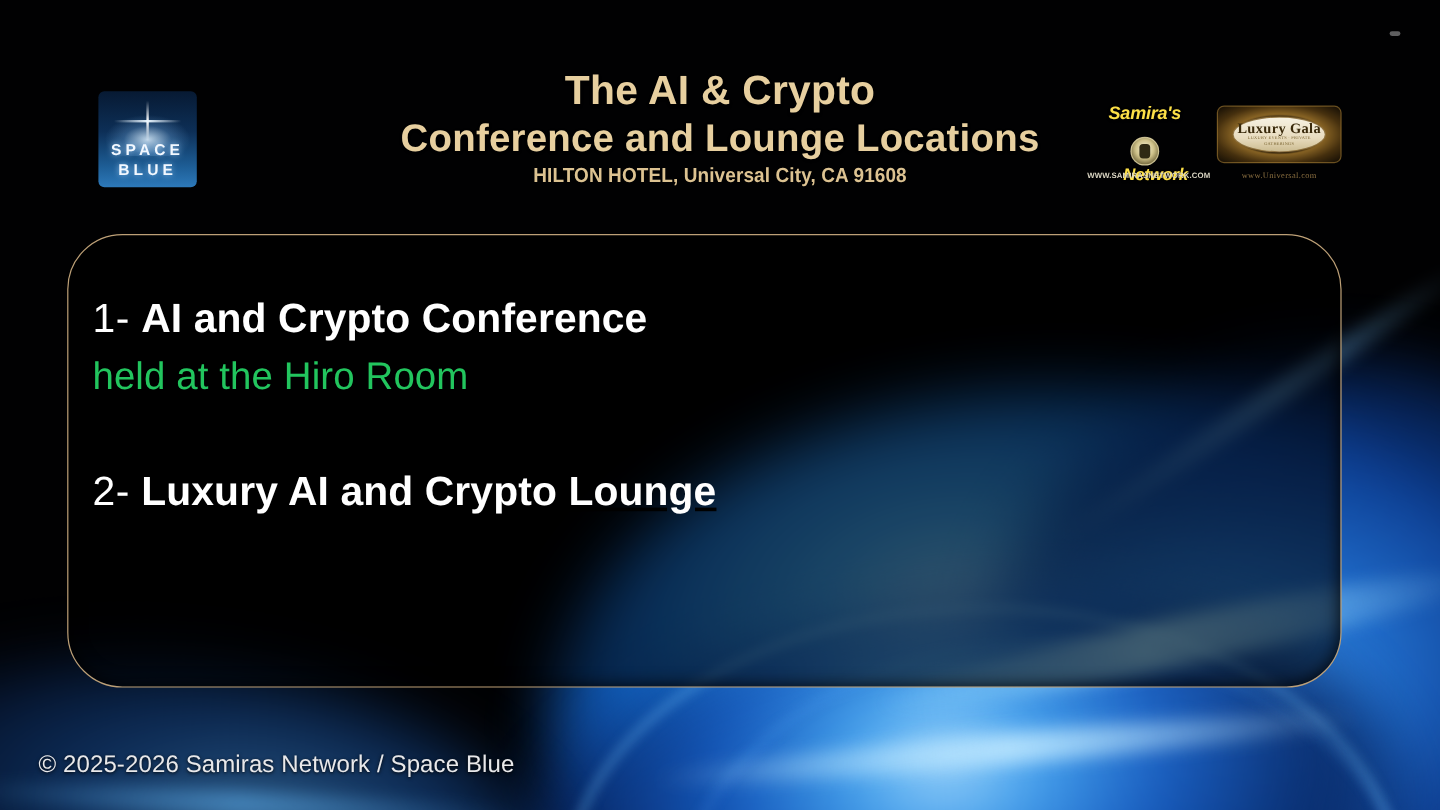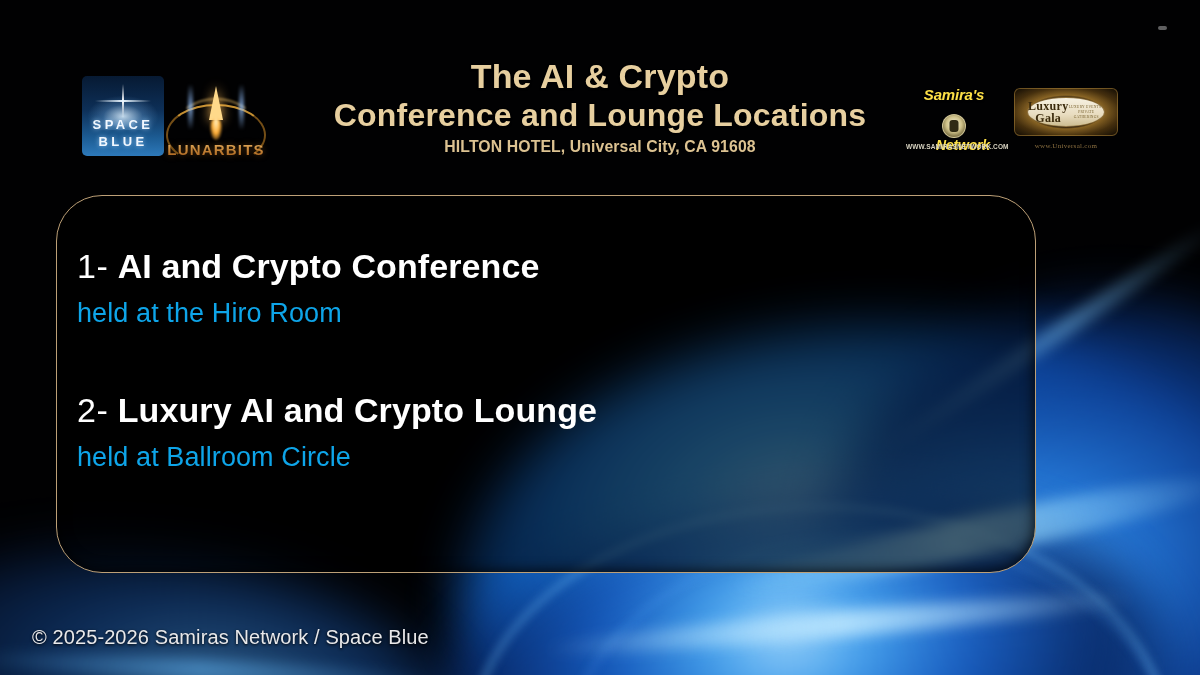--- a/index.html
+++ b/index.html
@@ -103,21 +103,21 @@
   .speck {
     position:absolute; left:1158px; top:26px;
     width:9px; height:4px; border-radius:2px;
     background:rgba(190,190,190,.50);
     filter:blur(.6px);
   }
 
   
   .header { position:absolute; top:0; left:0; width:1200px; height:180px; }
 
-  .logo-row-left  { position:absolute; top:76px; left:82px;  display:flex; align-items:flex-start; }
+  .logo-row-left  { position:absolute; top:76px; left:82px;  display:flex; align-items:flex-start; gap:24px; }
   .logo-row-right { position:absolute; top:88px; right:82px; display:flex; align-items:flex-start; gap:12px; }
 
   
   .logo-spaceblue {
     position:relative;
     width:82px; height:80px;
     border-radius:5px;
     background:linear-gradient(180deg,#071a33 0%,#0d2f57 42%,#1d5d95 78%,#2d79ba 100%);
     overflow:hidden;
     flex:none;
@@ -256,21 +256,21 @@
       linear-gradient(180deg,#4a3514,#241806);
     border:1px solid rgba(170,130,55,.55);
     overflow:hidden;
   }
   .lg-oval {
     position:absolute; left:50%; top:50%; transform:translate(-50%,-50%);
     width:78px; height:30px;
     border-radius:50%;
     background:linear-gradient(180deg,#f6f1e2 0%, #e8dcbf 60%, #cdbd92 100%);
     border:1px solid rgba(120,88,32,.8);
-    display:flex; align-items:center; justify-content:center;
+    display:flex; flex-direction:column; justify-content:center;
   }
   .lg-name {
     color:#3a2a0c;
     font-family:"Liberation Serif", serif;
     font-size:12px; font-weight:700;
     line-height:12px;
     letter-spacing:.3px;
   }
   .lg-sub {
     color:#7a6432;
@@ -309,44 +309,44 @@
     color:#dcc291;
     font-size:17px; font-weight:700;
     letter-spacing:.1px;
     transform:scaleX(.93);
   }
 
   
   .panel {
     position:absolute;
     left:56px; top:195px;
-    width:980px; height:378px;
+    width:1062px; height:378px;
     border:1.5px solid #bda077;
     border-radius:46px;
     background:rgba(0,0,0,.55);
     box-shadow:0 0 14px rgba(0,0,0,.9) inset;
   }
   .panel-inner {
     position:absolute;
     left:20px; top:46px; right:24px;
   }
   .entry { margin-bottom:50px; }
-  .entry:last-child { margin-bottom:0; }
+  .entry:last-child { margin-bottom:0;text-decoration:underline; }
   .entry-line1 {
     color:#ffffff;
     font-size:34px;
     line-height:48px;
     font-weight:400;
     white-space:nowrap;
   }
   .entry-line1 .num { font-weight:400; letter-spacing:.5px; }
   .entry-line1 .name { font-weight:700; letter-spacing:.1px; }
   .entry-line2 {
-    color:#0ea5e9;
-    font-size:27px;
+    color:#22c55e;
+    font-size:32px;
     line-height:46px;
     font-weight:400;
     letter-spacing:.1px;
     white-space:nowrap;
   }
 
   
   .footer {
     position:absolute;
     left:32px; bottom:26px;
@@ -382,29 +382,20 @@
       <div class="logo-spaceblue">
         <div class="sb-glow"></div>
         <div class="sb-star-v"></div>
         <div class="sb-star-h"></div>
         <div class="sb-text">
           <span>SPACE</span>
           <span>BLUE</span>
         </div>
       </div>
 
-      <div class="logo-lunarbits">
-        <div class="lb-arc"></div>
-        <div class="lb-arc2"></div>
-        <div class="lb-beam l"></div>
-        <div class="lb-beam r"></div>
-        <div class="lb-rocket"></div>
-        <div class="lb-flame"></div>
-        <div class="lb-text">LUNARBITS</div>
-      </div>
 
     </div>
 
     <div class="title-block">
       <div class="title-l1">The AI &amp; Crypto</div>
       <div class="title-l2">Conference and Lounge Locations</div>
       <div class="title-l3">HILTON HOTEL, Universal City, CA 91608</div>
     </div>
 
     <div class="logo-row-right">
@@ -440,21 +431,20 @@
           <span class="name">AI and Crypto Conference</span>
         </div>
         <div class="entry-line2">held at the Hiro Room</div>
       </div>
 
       <div class="entry">
         <div class="entry-line1">
           <span class="num">2-</span>
           <span class="name">Luxury AI and Crypto Lounge</span>
         </div>
-        <div class="entry-line2">held at Ballroom Circle</div>
       </div>
 
     </div>
   </div>
 
   <div class="footer">© 2025-2026 Samiras Network / Space Blue</div>
 
 </div>
 
 </body></html>

